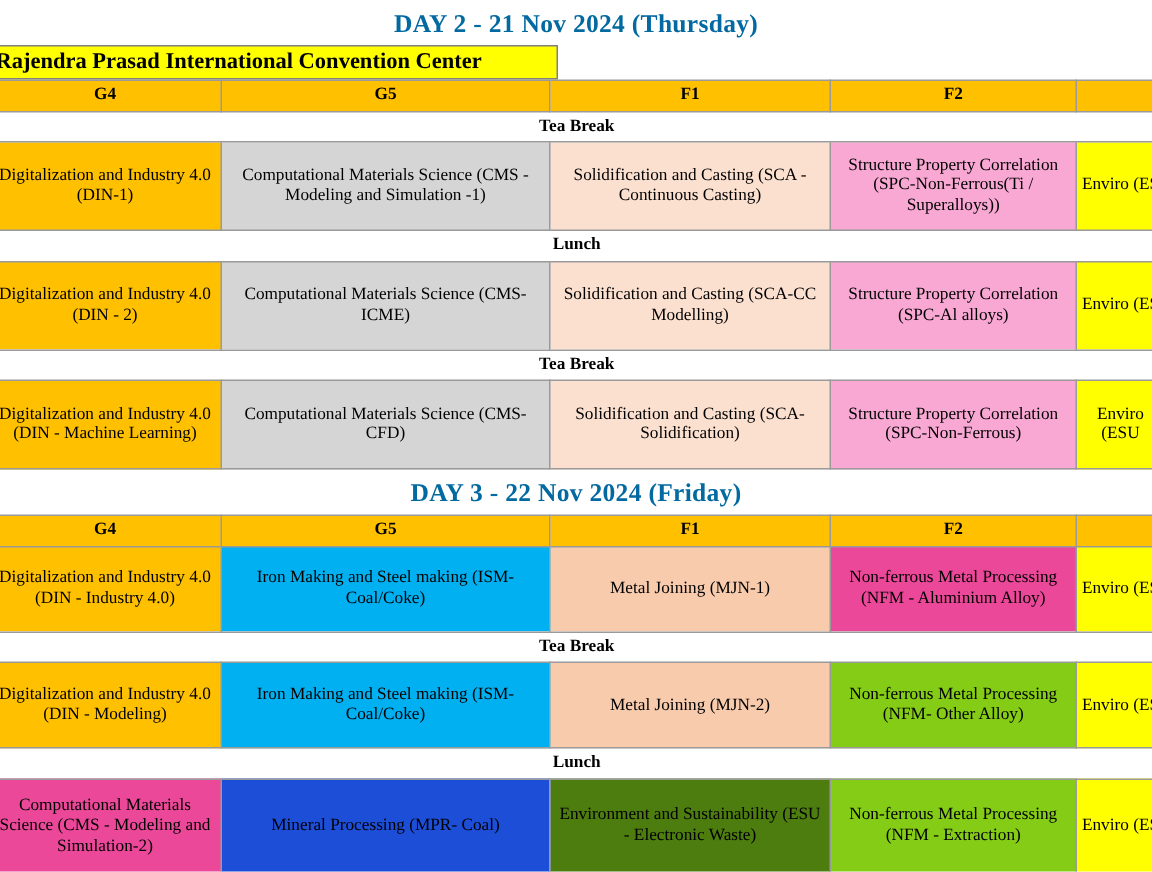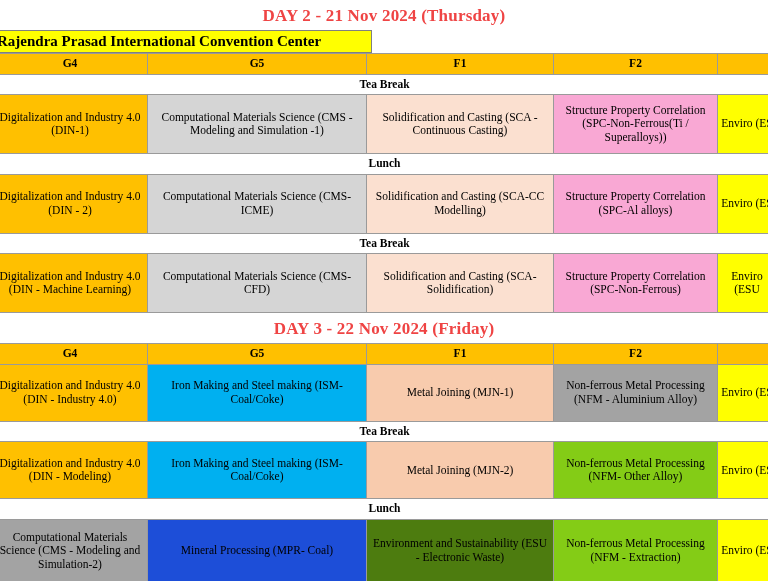--- a/index.html
+++ b/index.html
@@ -9,21 +9,21 @@
     font-family:"Liberation Serif", serif;
     overflow:hidden;
   }
   .page{position:relative;width:768px;height:581px;}
 
   .day-title{
     text-align:center;
     font-family:"Liberation Serif", serif;
     font-weight:bold;
     font-size:17px;
-    color:#ef4444;
+    color:#0369a1;
     padding:6px 0 4px 0;
     letter-spacing:0.2px;
   }
 
   .venue{
     font-family:"Liberation Serif", serif;
     font-weight:bold;
     font-size:15px;
     color:#000;
     background:#ffff00;
@@ -69,21 +69,21 @@
   col.c3{width:187px;}
   col.c4{width:164px;}
   col.c5{width:59px;}
 
   .cell-orange{background:#ffc000;}
   .cell-grey{background:#d5d5d5;}
   .cell-peach{background:#fbe0d0;}
   .cell-blue{background:#f9a8d4;}
   .cell-yellow{background:#ffff00;}
   .cell-cyan{background:#00b0f0;}
-  .cell-lightgrey{background:#a3a3a3;}
+  .cell-lightgrey{background:#ec4899;}
   .cell-peach2{background:#f8cbad;}
   .cell-white{background:#84cc16;}
   .cell-green{background:#1d4ed8;}
   .cell-peach3{background:#4d7c0f;}
 
   .tall{height:52px;}
   .tall2{height:56px;}
   .tall3{height:50px;}
 </style>
 </head>

